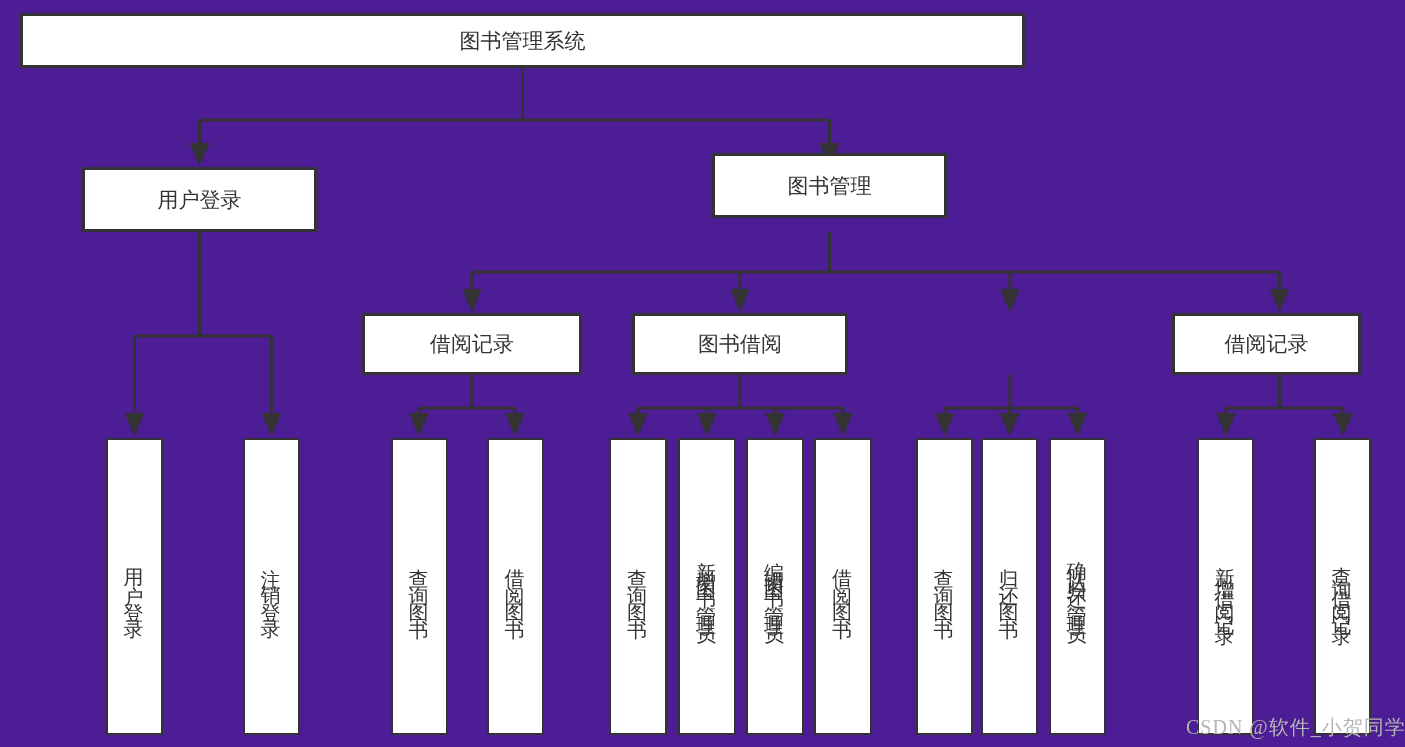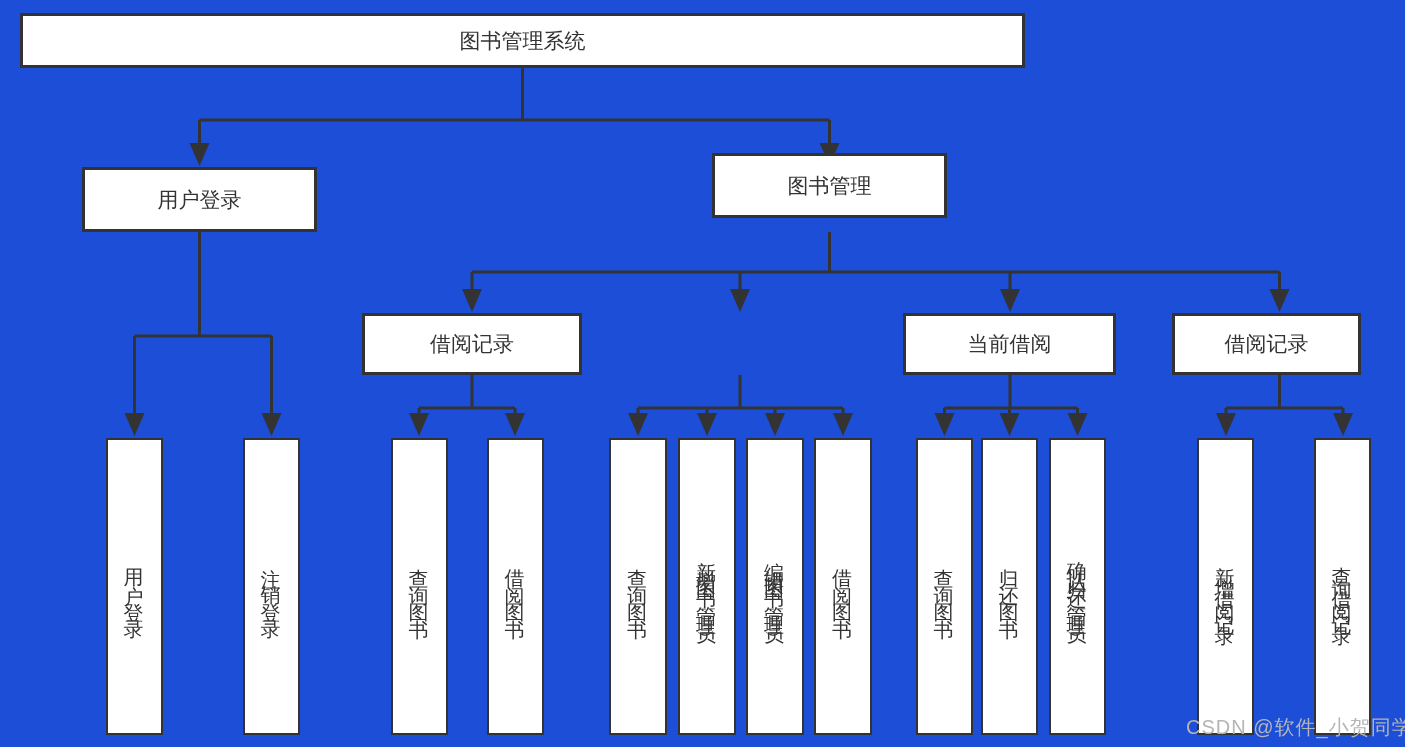--- a/index.html
+++ b/index.html
@@ -1,21 +1,21 @@
 <!DOCTYPE html>
 <html><head>
 <meta charset="utf-8">
 <style>
   html, body { margin: 0; padding: 0; background: #ffffff; }
   #canvas {
     position: relative;
     width: 1405px;
     height: 747px;
-    background: #1d4ed8;
-    font-family: Liberation Sans, sans-serif;
+    background: #4c1d95;
+    font-family: Liberation Serif, serif;
     overflow: hidden;
   }
   #connectors {
     position: absolute;
     left: 0; top: 0;
     width: 1405px; height: 747px;
     pointer-events: none;
   }
   .box {
     position: absolute;
@@ -94,21 +94,21 @@
       <polygon points="1333,413 1353,413 1343,436"></polygon>
     </g>
   </svg>
 
   <div class="box" style="left:20px; top:13px; width:1005px; height:55px;">图书管理系统</div>
 
   <div class="box" style="left:82px; top:167px; width:235px; height:65px;">用户登录</div>
   <div class="box" style="left:712px; top:153px; width:235px; height:65px;">图书管理</div>
 
   <div class="box" style="left:362px; top:313px; width:220px; height:62px;">借阅记录</div>
-  <div class="box" style="left:903px; top:313px; width:213px; height:62px;">当前借阅</div>
+  <div class="box" style="left:632px; top:313px; width:216px; height:62px;">图书借阅</div>
   <div class="box" style="left:1172px; top:313px; width:189px; height:62px;">借阅记录</div>
 
   <div class="box leaf sp4" style="left:106px; top:438px; width:57px; height:297px;">用户登录</div>
   <div class="box leaf sp4" style="left:243px; top:438px; width:57px; height:297px;">注销登录</div>
 
   <div class="box leaf sp4" style="left:391px; top:438px; width:57px; height:297px;">查询图书</div>
   <div class="box leaf sp4" style="left:487px; top:438px; width:57px; height:297px;">借阅图书</div>
 
   <div class="box leaf sp4" style="left:609px; top:438px; width:58px; height:297px;">查询图书</div>
   <div class="box leaf sp9" style="left:678px; top:438px; width:58px; height:297px;">新增图书（管理员）</div>

